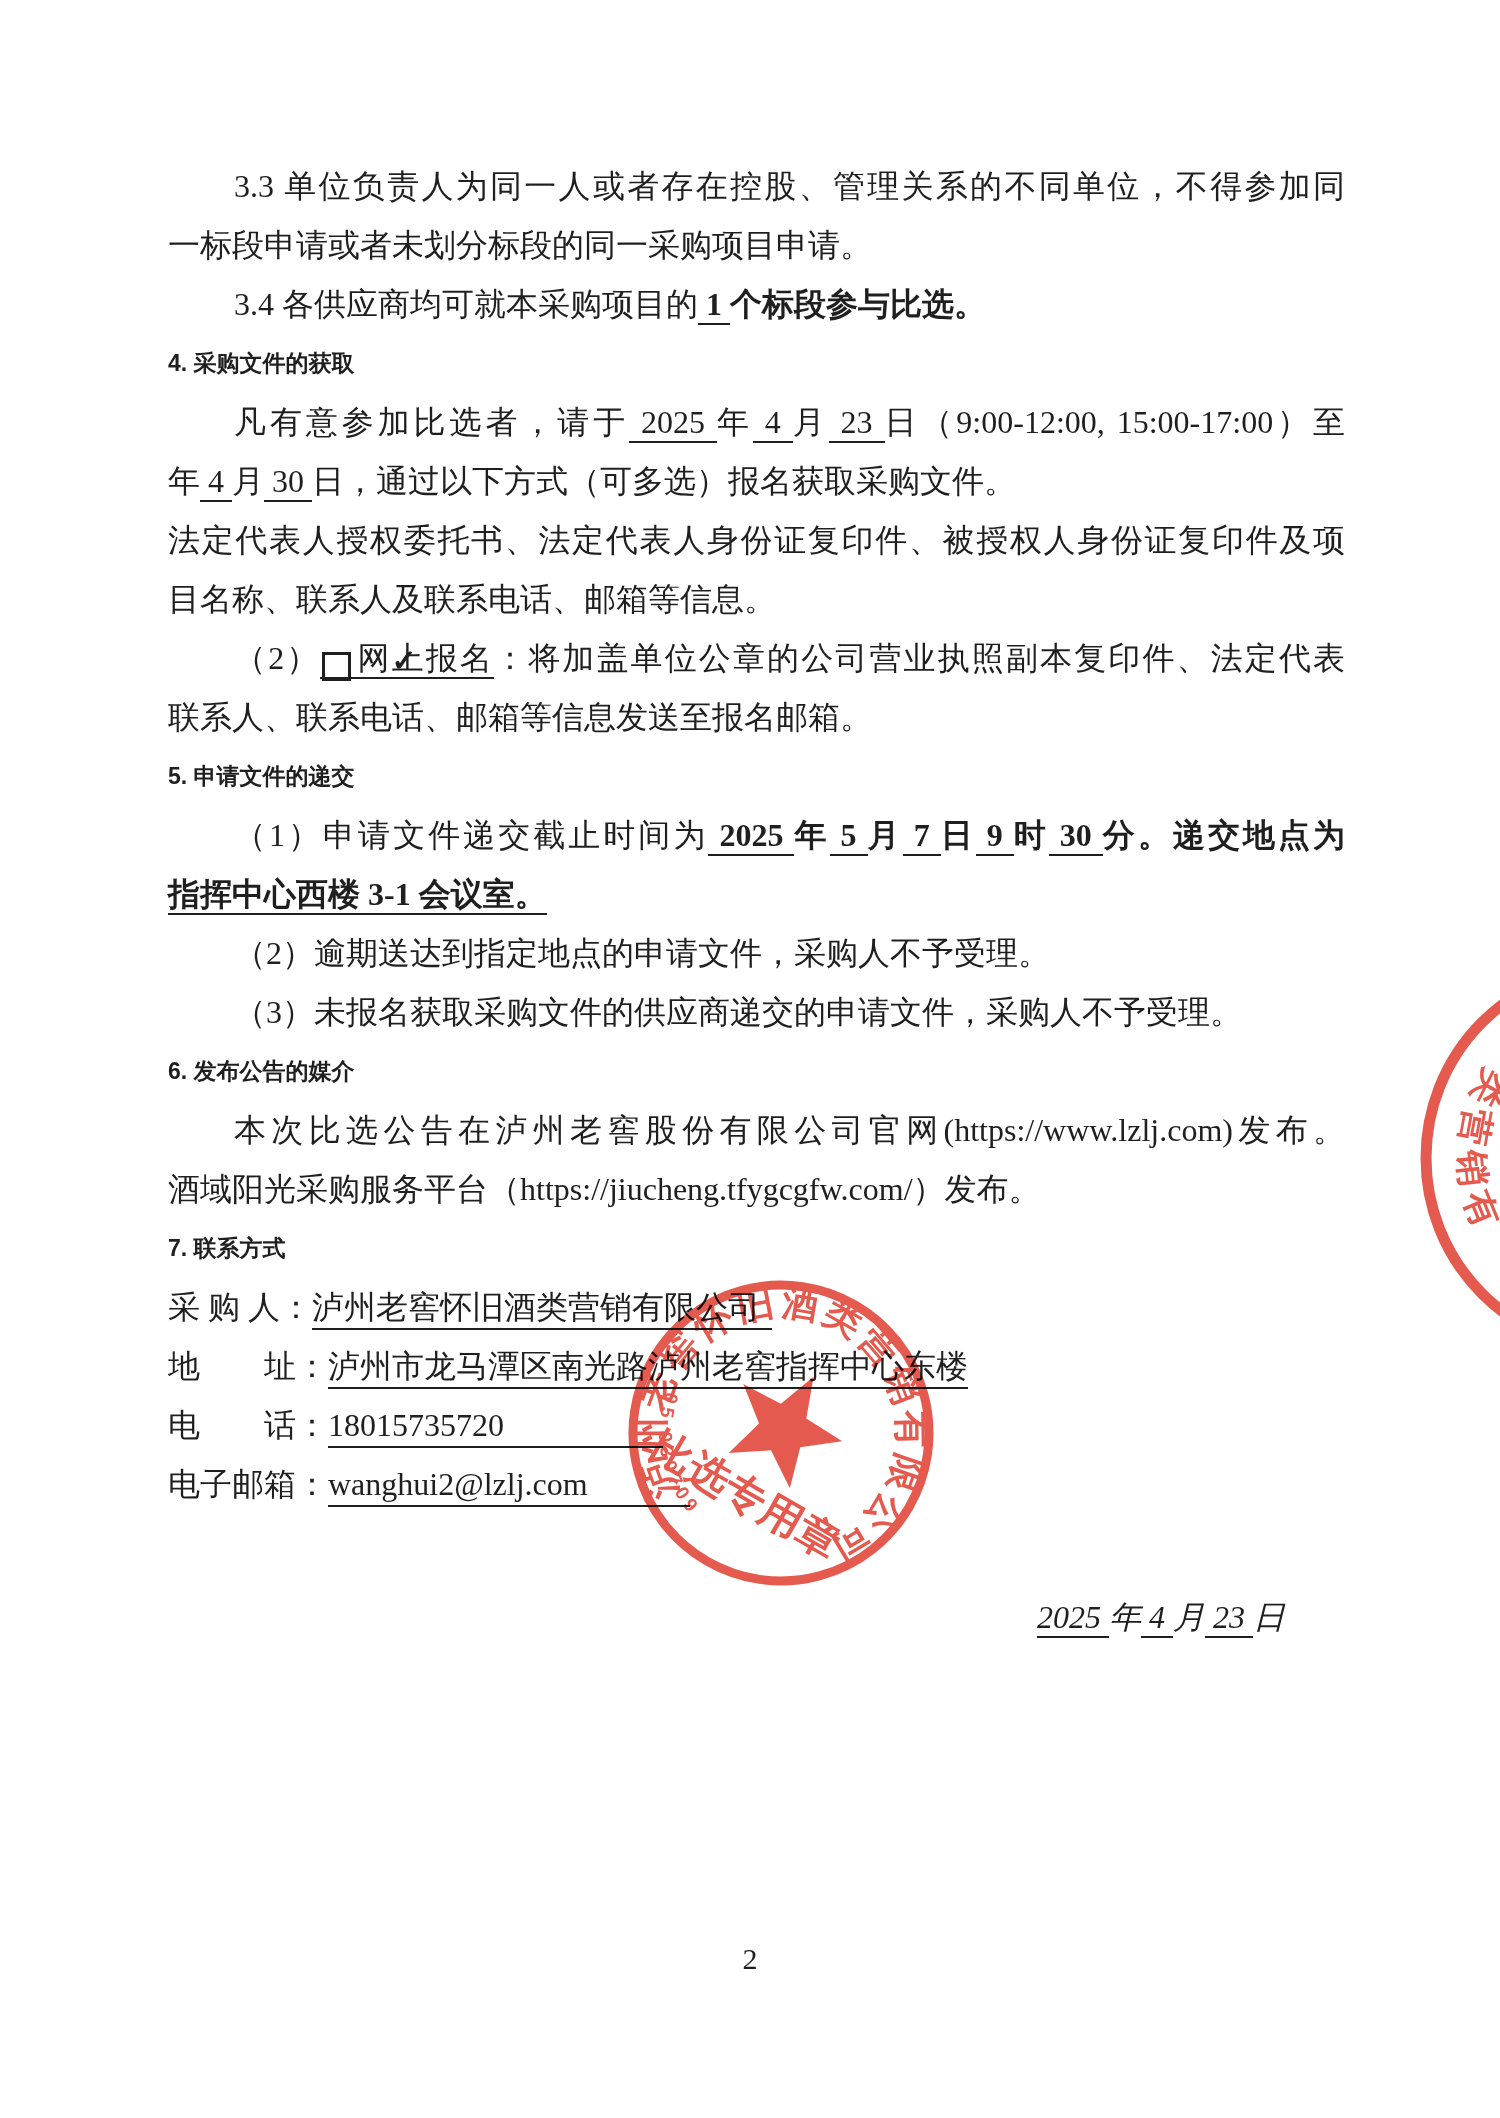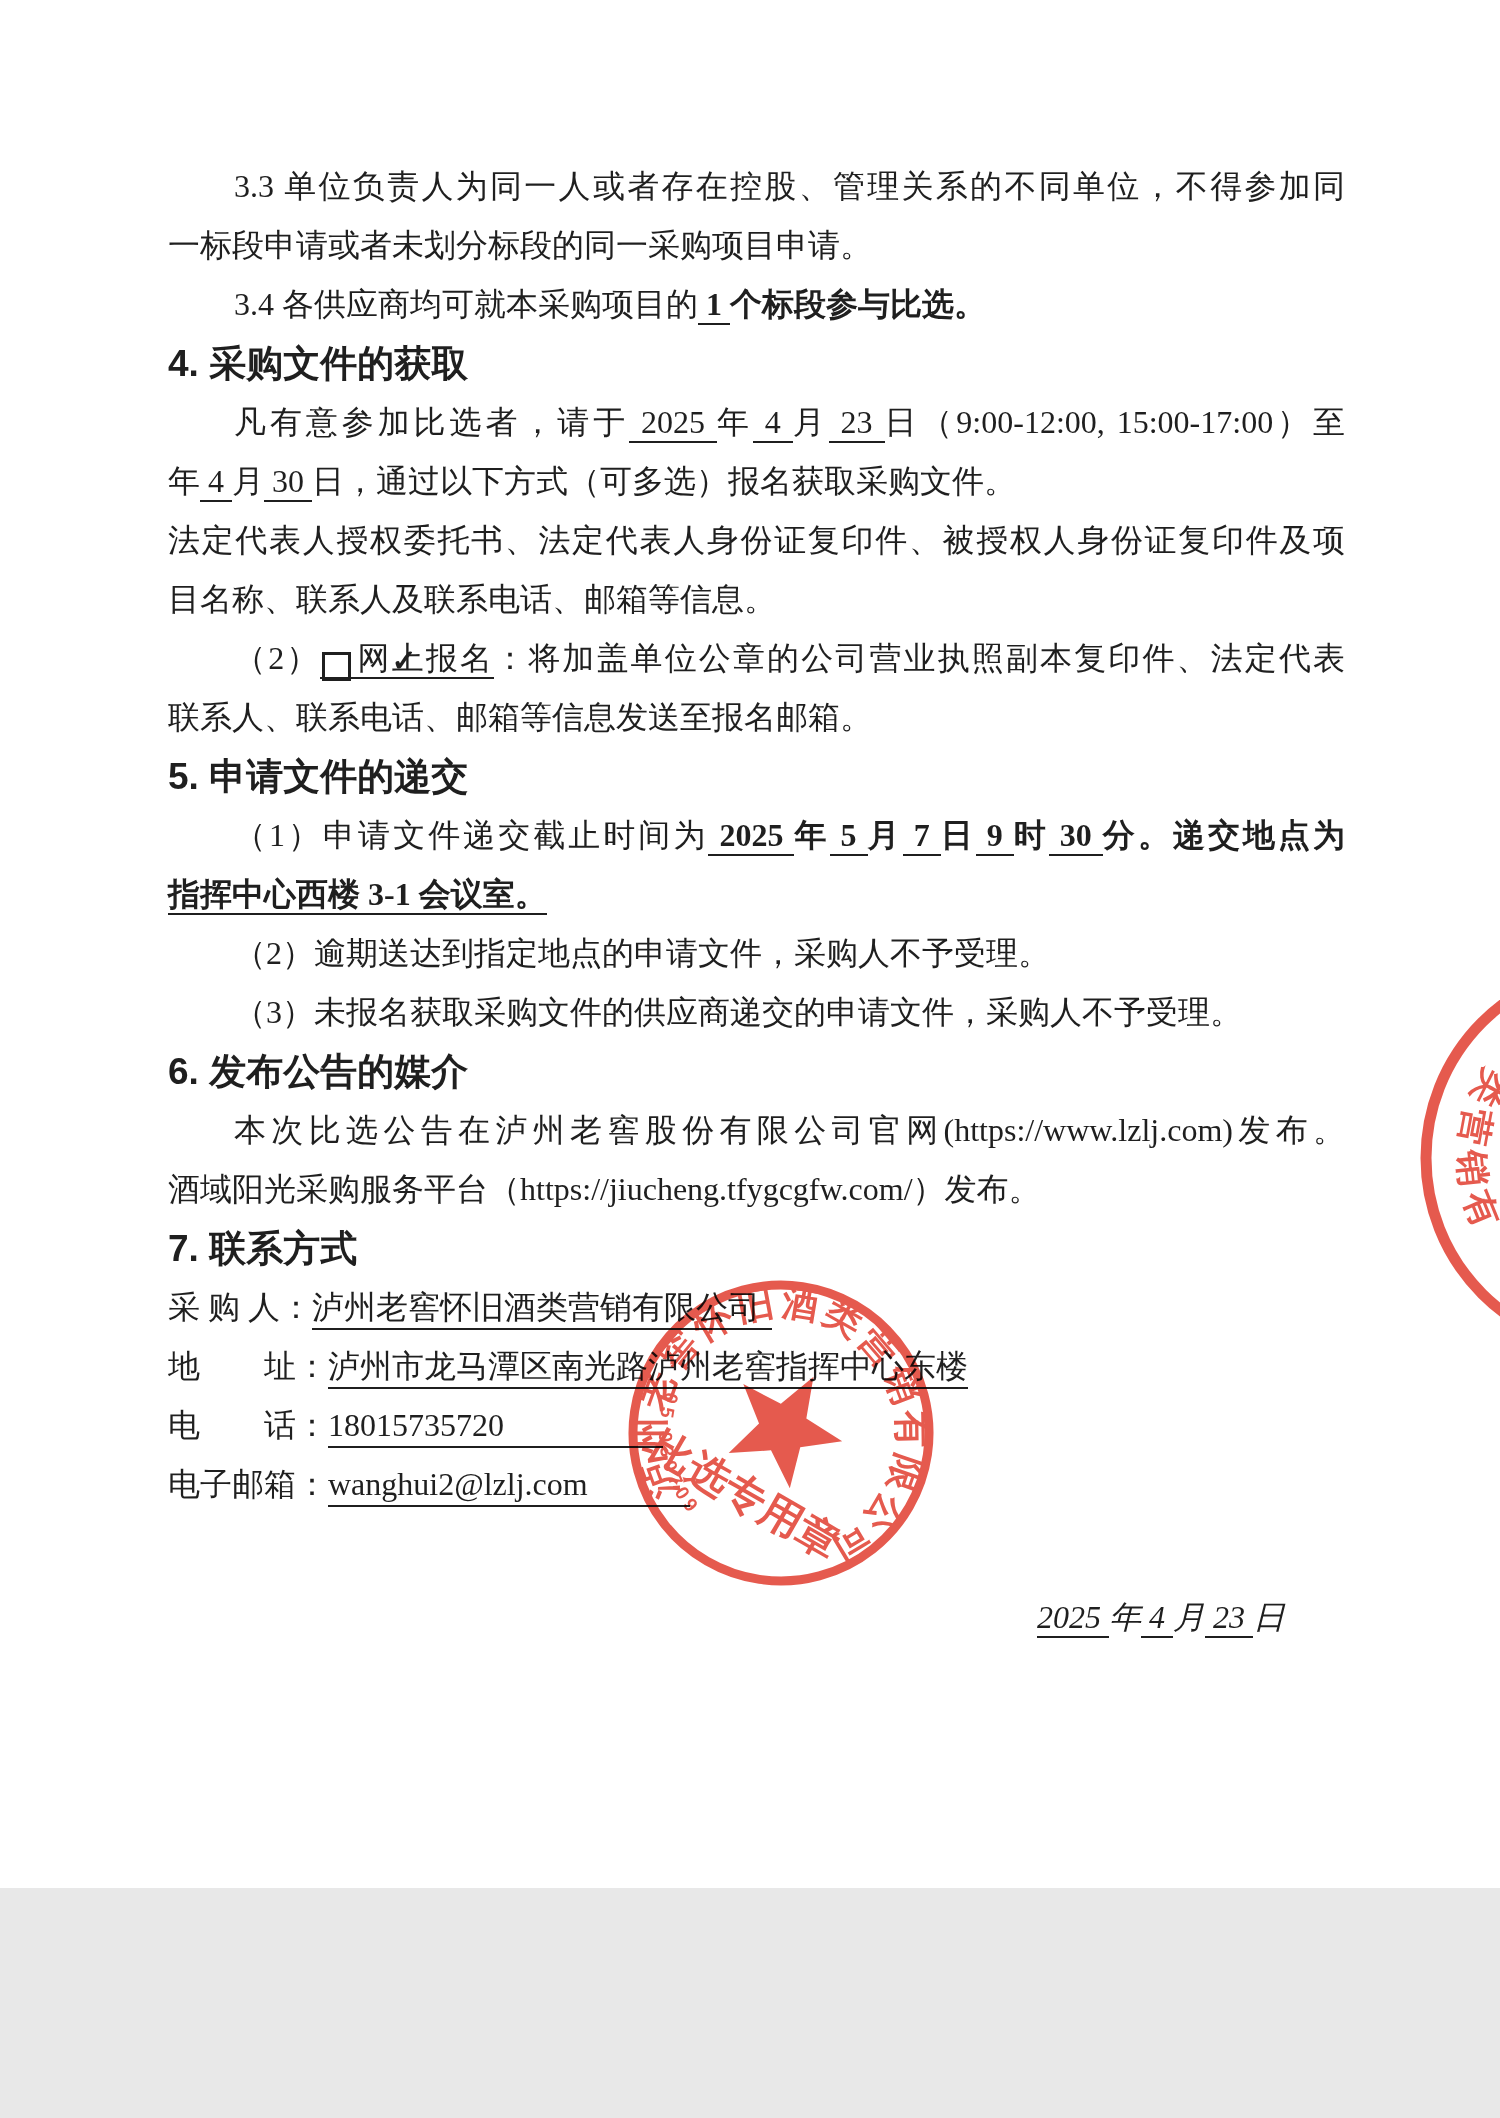--- a/index.html
+++ b/index.html
@@ -1,26 +1,26 @@
 <!DOCTYPE html>
 <html><head>
 <meta charset="utf-8">
 <style>
   html,body { margin:0; padding:0; background:#e8e8e8; }
   #page {
-    position:relative; width:1500px; height:1888px;
+    position:relative; width:1500px; height:2118px;
     background:#ffffff; overflow:hidden;
     font-family:"Liberation Serif","DejaVu Serif",serif;
     color:#1f1f1f;
   }
   .doc { position:absolute; left:168px; top:157px; width:1177px; }
   .ln  { height:59px; line-height:59px; font-size:32px; white-space:nowrap; text-align:left; }
   .ln.ind  { text-indent:66px; }
   .ln.fill { text-align-last:justify; }
-  .ln.h    { font-family:"Liberation Sans","DejaVu Sans",sans-serif; font-weight:700; font-size:37px; }
+  .ln.h    { font-family:"Liberation Sans","DejaVu Sans",sans-serif; font-weight:700; font-size:23px; }
   .ln.date { text-align:left; text-align-last:right; padding-right:60px; margin-top:74px;font-style:italic; }
   .u  { border-bottom:2px solid #1f1f1f; padding-bottom:1px; }
   .b  { font-weight:700; }
   .fw { display:inline-block; line-height:40px; }
   .cb {
     display:inline-block; width:23px; height:23px; border:3px solid #1f1f1f;
     line-height:12px; font-size:30px; font-weight:700; text-align:center;
     vertical-align:-2px; margin:0 4px 0 2px; overflow:visible;
   }
   .seal { position:absolute; mix-blend-mode:multiply; opacity:.82; }

